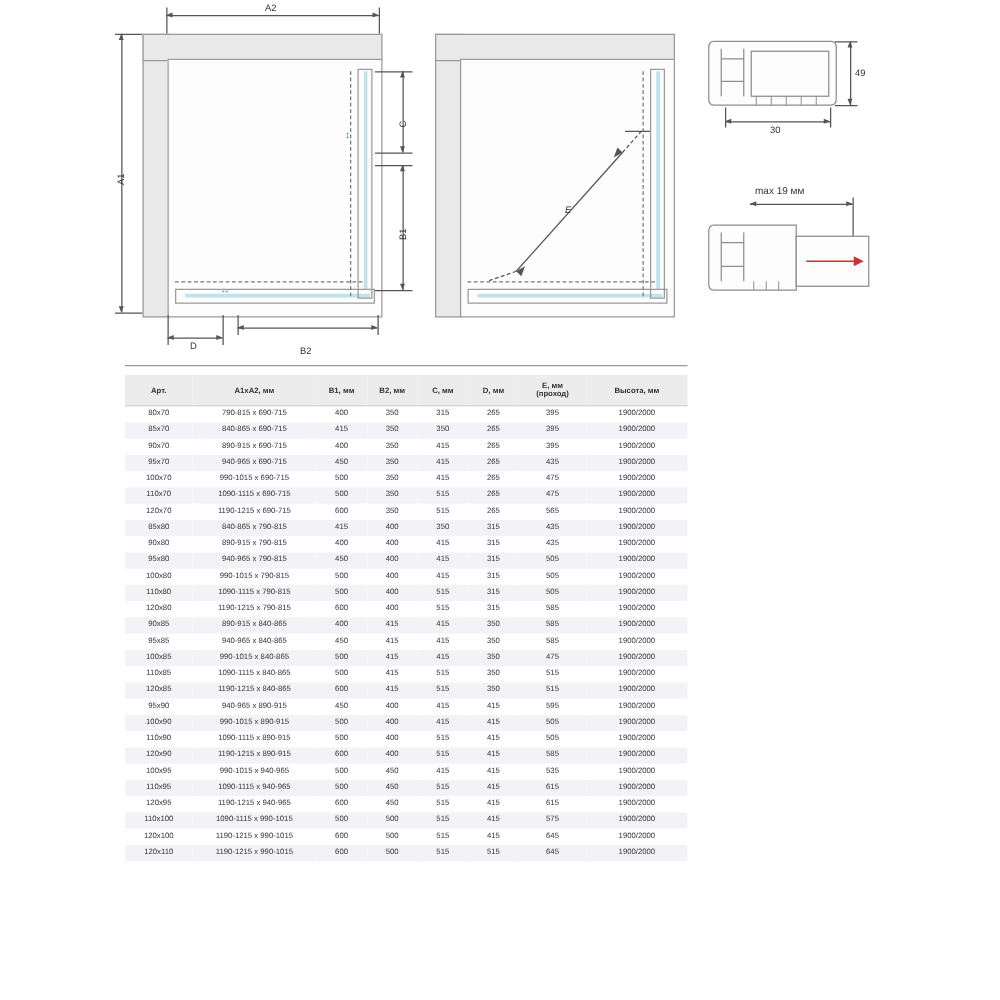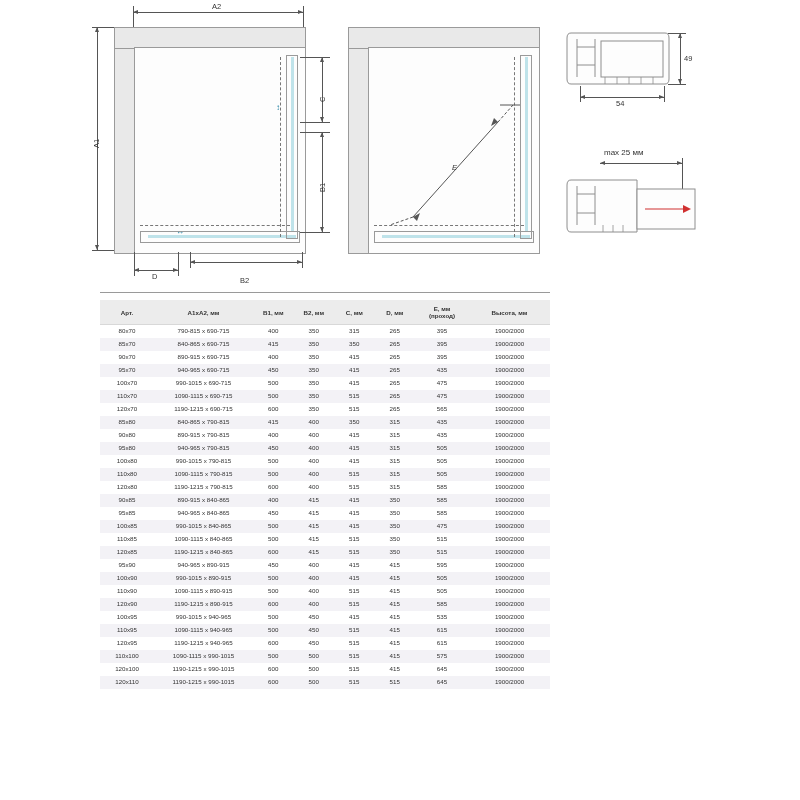--- a/index.html
+++ b/index.html
@@ -141,25 +141,25 @@
     <div class="arrowD abs" style="left:677.5px;top:79px;"></div>
     <div class="dimline h1px abs" style="left:668px;top:33px;width:18px;"></div>
     <div class="dimline h1px abs" style="left:668px;top:84px;width:18px;"></div>
     <div class="lbl" style="left:684px;top:54px;">49</div>
 
     <div class="dimline h1px abs" style="left:580px;top:97px;width:84px;"></div>
     <div class="arrowL abs" style="left:580px;top:94.5px;"></div>
     <div class="arrowR abs" style="left:659px;top:94.5px;"></div>
     <div class="dimline v1px abs" style="left:580px;top:86px;height:16px;"></div>
     <div class="dimline v1px abs" style="left:664px;top:86px;height:16px;"></div>
-    <div class="lbl" style="left:616px;top:99px;">54</div>
+    <div class="lbl" style="left:616px;top:99px;">30</div>
   </div>
 
   <div>
-    <div class="lbl" style="left:604px;top:148px;font-size:8px;">max 25 мм</div>
+    <div class="lbl" style="left:604px;top:148px;font-size:8px;">max 19 мм</div>
     <div class="dimline h1px abs" style="left:600px;top:163px;width:82px;"></div>
     <div class="arrowL abs" style="left:600px;top:160.5px;"></div>
     <div class="arrowR abs" style="left:677px;top:160.5px;"></div>
     <div class="dimline v1px abs" style="left:682px;top:158px;height:60px;"></div>
 
     <svg class="abs" style="left:565px;top:175px;width:140px;height:70px;" viewBox="0 0 140 70">
       <path d="M6 5 Q2 5 2 10 L2 52 Q2 57 6 57 L72 57 L72 5 Z" fill="#fdfdfd" stroke="#8e8e8e" stroke-width="1"></path>
       <path d="M12 11 L12 50 M12 19 L30 19 L30 11 M12 38 L30 38 L30 50 M30 19 L30 38" fill="none" stroke="#8e8e8e" stroke-width="1"></path>
       <path d="M38 50 L38 57 M48 50 L48 57 M58 50 L58 57" fill="none" stroke="#8e8e8e" stroke-width="0.8"></path>
       <rect x="72" y="14" width="58" height="40" fill="#fdfdfd" stroke="#8e8e8e" stroke-width="1"></rect>

